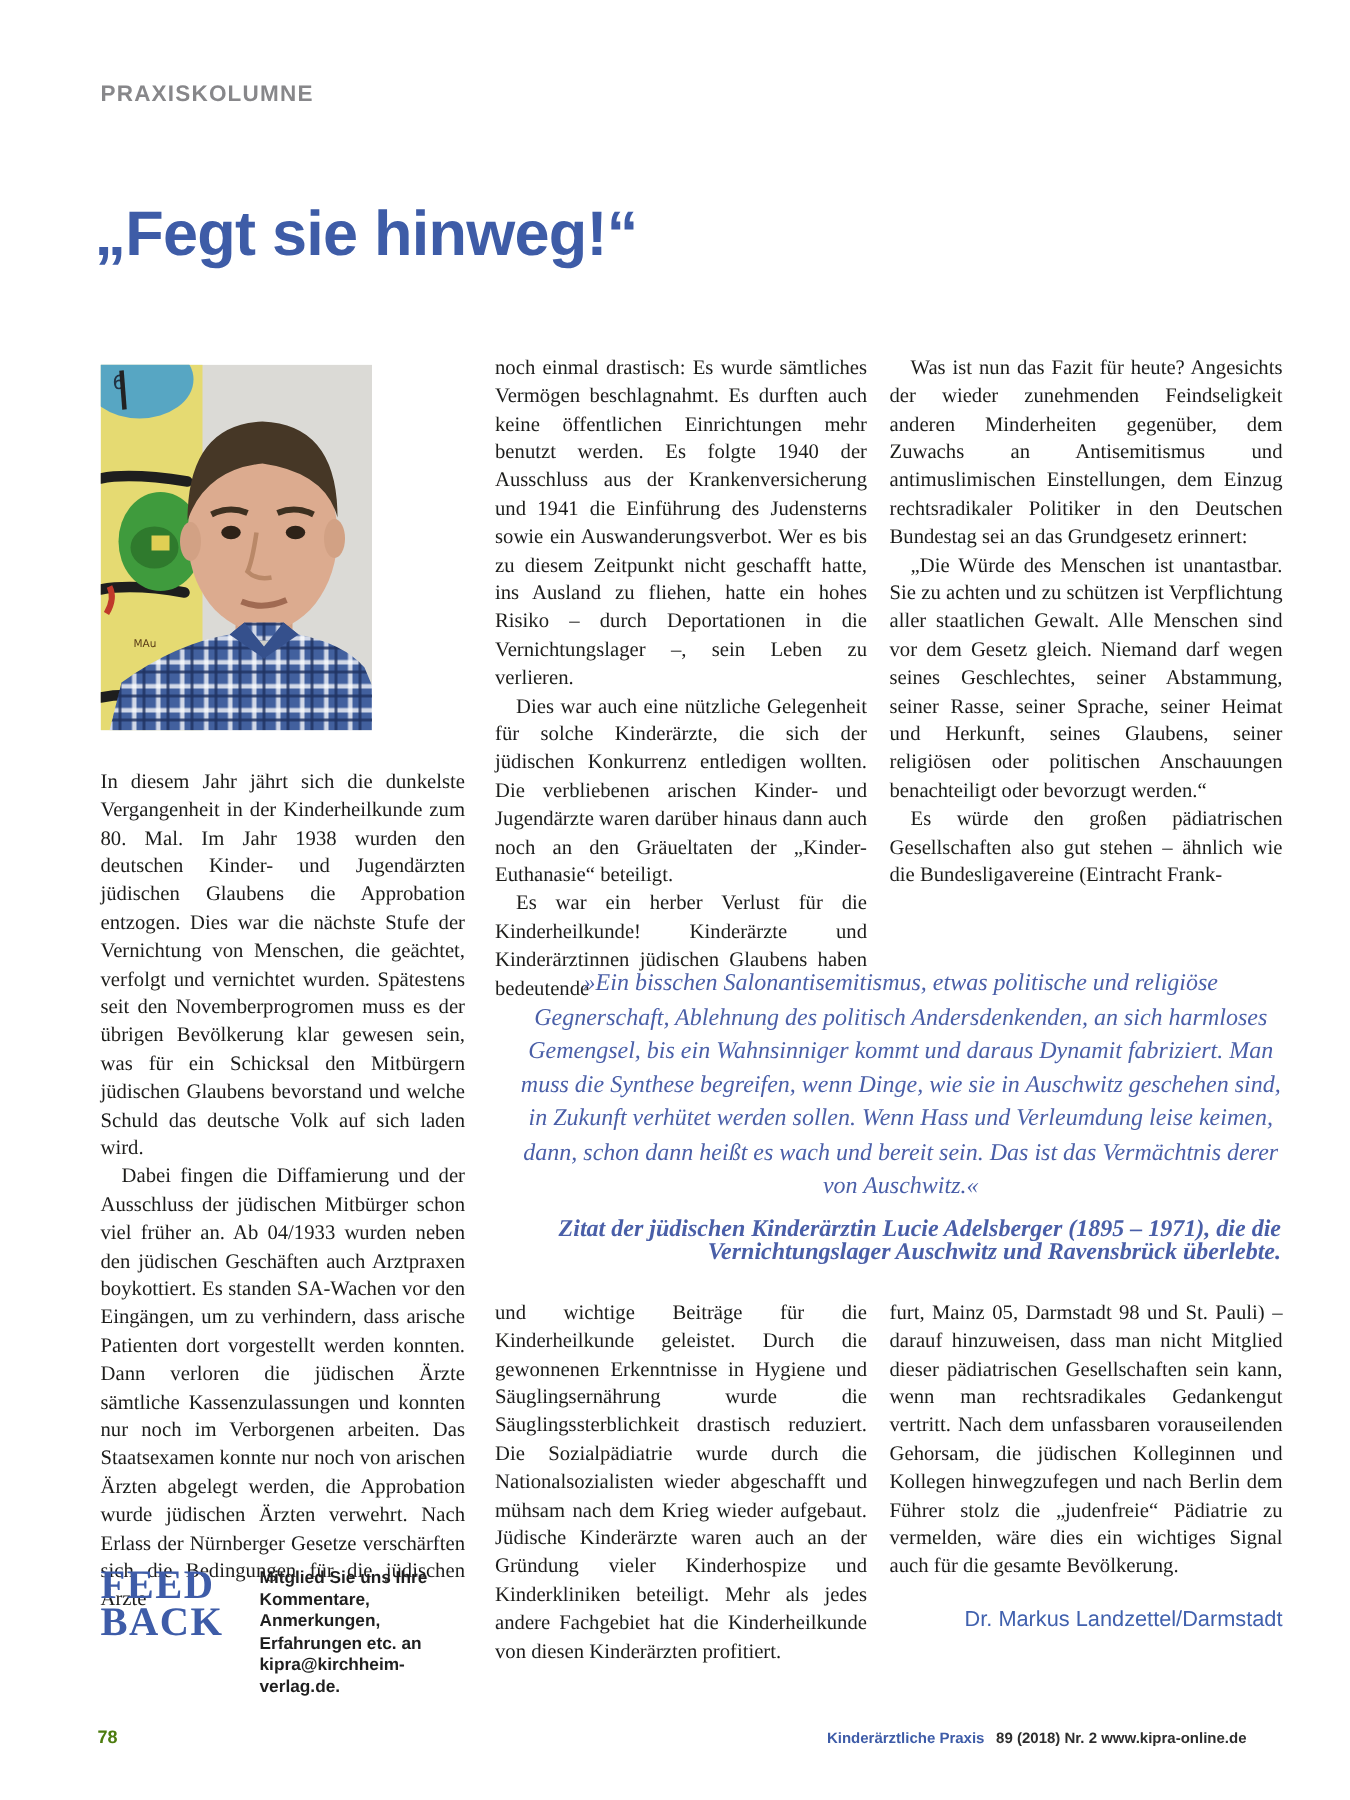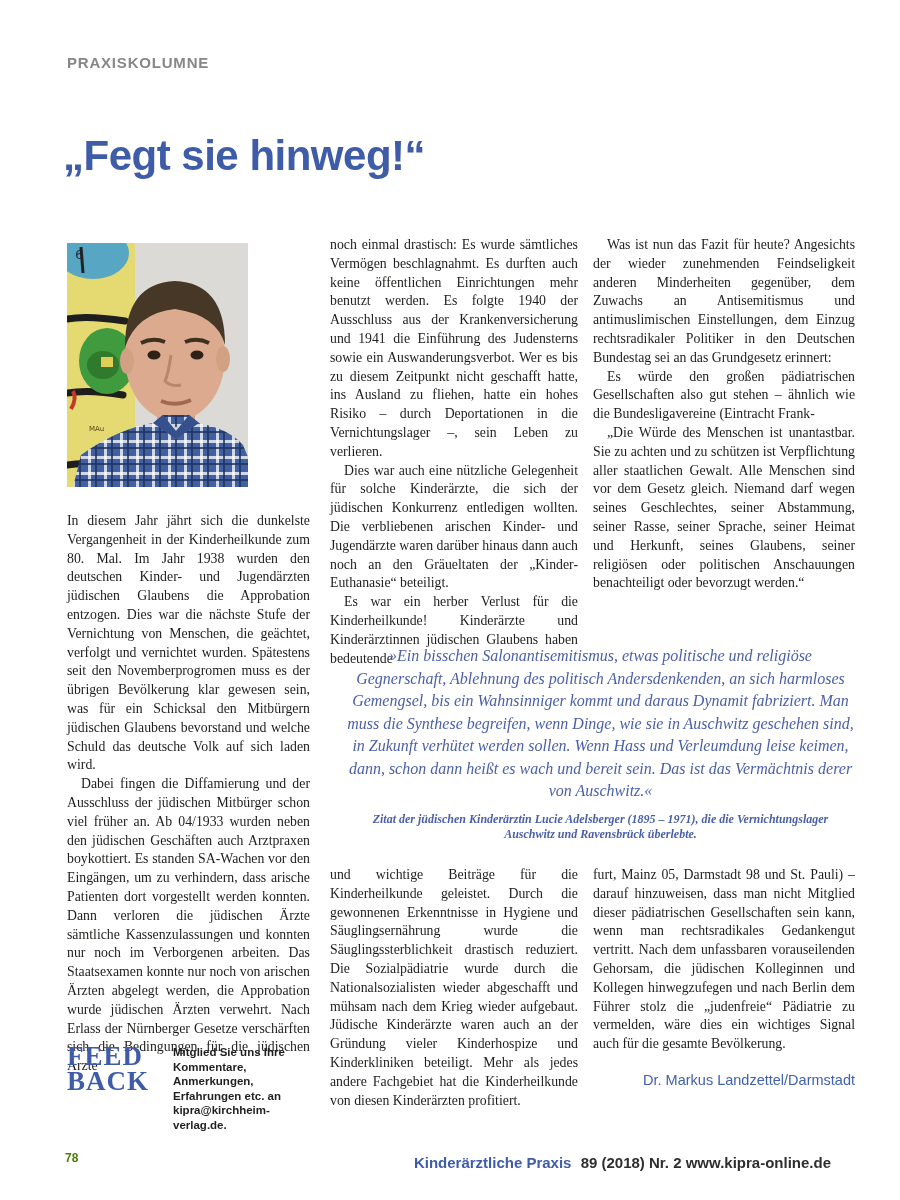--- a/index.html
+++ b/index.html
@@ -23,35 +23,35 @@
   .col p.ind{text-indent:14px;}
 
   .col1{left:67px;top:512px;width:243px;}
   .col2a{left:330px;top:236px;width:248px;}
   .col3a{left:593px;top:236px;width:262px;}
   .col2b{left:330px;top:866px;width:248px;}
   .col3b{left:593px;top:866px;width:262px;}
 
   .quote{position:absolute;left:347px;top:645px;width:507px;color:#4a5fa8;}
   .quote-text{margin:0;font-style:italic;font-size:16px;line-height:22.5px;text-align:center;}
-  .quote-citation{margin:9px 0 0 0;font-style:italic;font-weight:700;font-size:12px;
-                  line-height:15px;text-align:center;}
+  .quote-citation{margin:9px 0 0 0;font-style:italic;font-weight:700;font-size:16px;
+                  line-height:15px;text-align:right;}
 
   .feedback{position:absolute;left:67px;top:1044px;width:256px;display:flex;gap:24px;}
   .fb-label{font-family:"Liberation Serif", serif;font-weight:700;font-size:27px;
             line-height:25px;color:#3e5ca8;letter-spacing:1px;}
   .fb-label span{display:block;}
   .fb-text{font-family:"Liberation Sans", sans-serif;font-weight:700;font-size:11.5px;
            line-height:14.5px;color:#1f1f1f;padding-top:1px;}
 
   .footer-left{position:absolute;left:65px;top:1151px;
                font-family:"Liberation Sans", sans-serif;font-weight:700;font-size:12px;
                color:#4d7c0f;}
   .footer-right{position:absolute;right:45px;top:1154px;
-                font-family:"Liberation Sans", sans-serif;font-size:15px;}
+                font-family:"Liberation Sans", sans-serif;font-size:10px;}
   .footer-right .journal{font-weight:700;color:#3e5ca8;}
   .footer-right .issue{font-weight:600;color:#2e2e2e;margin-left:5px;}
 
   .signature{margin-top:17px;text-align:right;font-family:"Liberation Sans", sans-serif;
              font-size:14.5px;color:#4161ae;}
 </style>
 </head>
 <body>
 
 <div class="page">
@@ -115,22 +115,22 @@
   </div>
 
   <div class="col col2a">
     <p>noch einmal drastisch: Es wurde sämtliches Vermögen beschlagnahmt. Es durften auch keine öffentlichen Einrichtungen mehr benutzt werden. Es folgte 1940 der Ausschluss aus der Krankenversicherung und 1941 die Einführung des Judensterns sowie ein Auswanderungsverbot. Wer es bis zu diesem Zeitpunkt nicht geschafft hatte, ins Ausland zu fliehen, hatte ein hohes Risiko – durch Deportationen in die Vernichtungslager –, sein Leben zu verlieren.</p>
     <p class="ind">Dies war auch eine nützliche Gelegenheit für solche Kinderärzte, die sich der jüdischen Konkurrenz entledigen wollten. Die verbliebenen arischen Kinder- und Jugendärzte waren darüber hinaus dann auch noch an den Gräueltaten der „Kinder-Euthanasie“ beteiligt.</p>
     <p class="ind">Es war ein herber Verlust für die Kinderheilkunde! Kinderärzte und Kinderärztinnen jüdischen Glaubens haben bedeutende</p>
   </div>
 
   <div class="col col3a">
     <p class="ind">Was ist nun das Fazit für heute? Angesichts der wieder zunehmenden Feindseligkeit anderen Minderheiten gegenüber, dem Zuwachs an Antisemitismus und antimuslimischen Einstellungen, dem Einzug rechtsradikaler Politiker in den Deutschen Bundestag sei an das Grundgesetz erinnert:</p>
+    <p class="ind">„Die Würde des Menschen ist unantastbar. Sie zu achten und zu schützen ist Verpflichtung aller staatlichen Gewalt. Alle Menschen sind vor dem Gesetz gleich. Niemand darf wegen seines Geschlechtes, seiner Abstammung, seiner Rasse, seiner Sprache, seiner Heimat und Herkunft, seines Glaubens, seiner religiösen oder politischen Anschauungen benachteiligt oder bevorzugt werden.“</p>
     <p class="ind">Es würde den großen pädiatrischen Gesellschaften also gut stehen – ähnlich wie die Bundesligavereine (Eintracht Frank-</p>
-    <p class="ind">„Die Würde des Menschen ist unantastbar. Sie zu achten und zu schützen ist Verpflichtung aller staatlichen Gewalt. Alle Menschen sind vor dem Gesetz gleich. Niemand darf wegen seines Geschlechtes, seiner Abstammung, seiner Rasse, seiner Sprache, seiner Heimat und Herkunft, seines Glaubens, seiner religiösen oder politischen Anschauungen benachteiligt oder bevorzugt werden.“</p>
   </div>
 
   <div class="quote">
     <p class="quote-text">»Ein bisschen Salonantisemitismus, etwas politische und religiöse Gegnerschaft, Ablehnung des politisch Andersdenkenden, an sich harmloses Gemengsel, bis ein Wahnsinniger kommt und daraus Dynamit fabriziert. Man muss die Synthese begreifen, wenn Dinge, wie sie in Auschwitz geschehen sind, in Zukunft verhütet werden sollen. Wenn Hass und Verleumdung leise keimen, dann, schon dann heißt es wach und bereit sein. Das ist das Vermächtnis derer von Auschwitz.«</p>
     <p class="quote-citation">Zitat der jüdischen Kinderärztin Lucie Adelsberger (1895 – 1971), die die Vernichtungslager Auschwitz und Ravensbrück überlebte.</p>
   </div>
 
   <div class="col col2b">
     <p>und wichtige Beiträge für die Kinderheilkunde geleistet. Durch die gewonnenen Erkenntnisse in Hygiene und Säuglingsernährung wurde die Säuglingssterblichkeit drastisch reduziert. Die Sozialpädiatrie wurde durch die Nationalsozialisten wieder abgeschafft und mühsam nach dem Krieg wieder aufgebaut. Jüdische Kinderärzte waren auch an der Gründung vieler Kinderhospize und Kinderkliniken beteiligt. Mehr als jedes andere Fachgebiet hat die Kinderheilkunde von diesen Kinderärzten profitiert.</p>
   </div>

